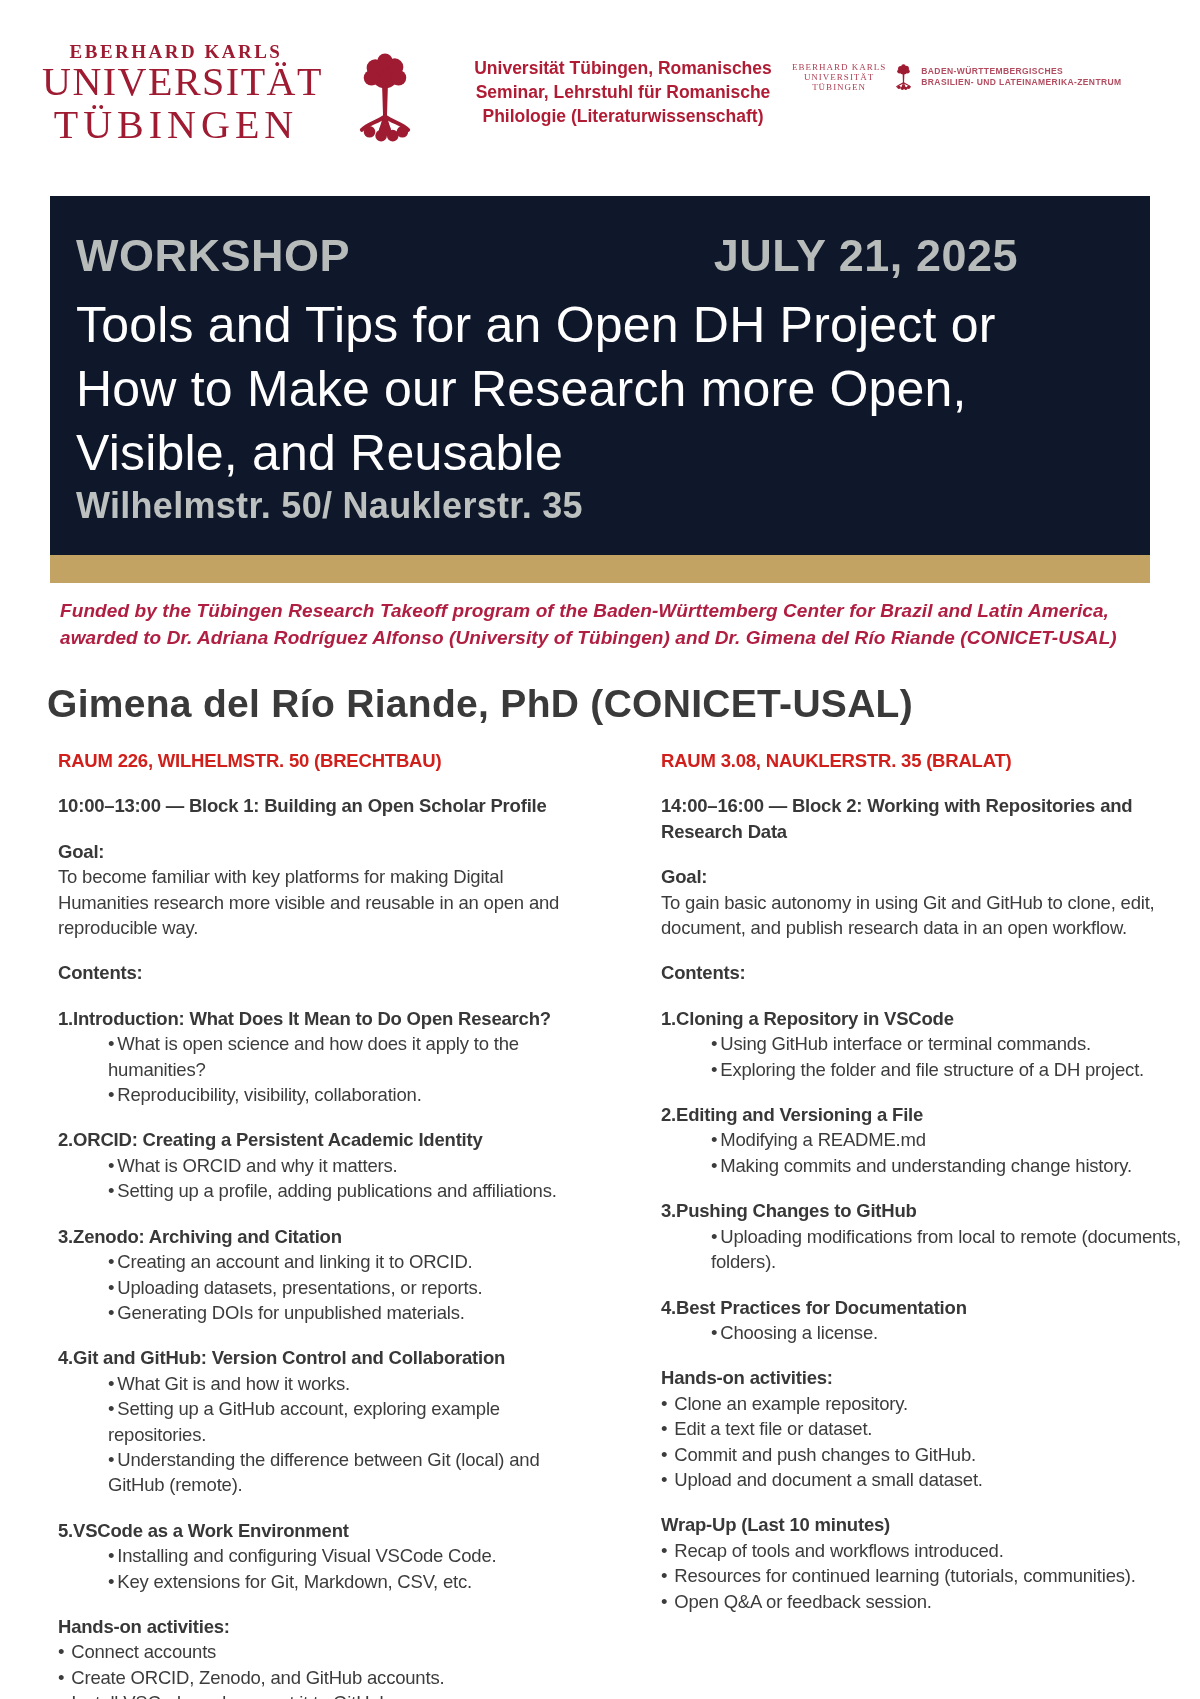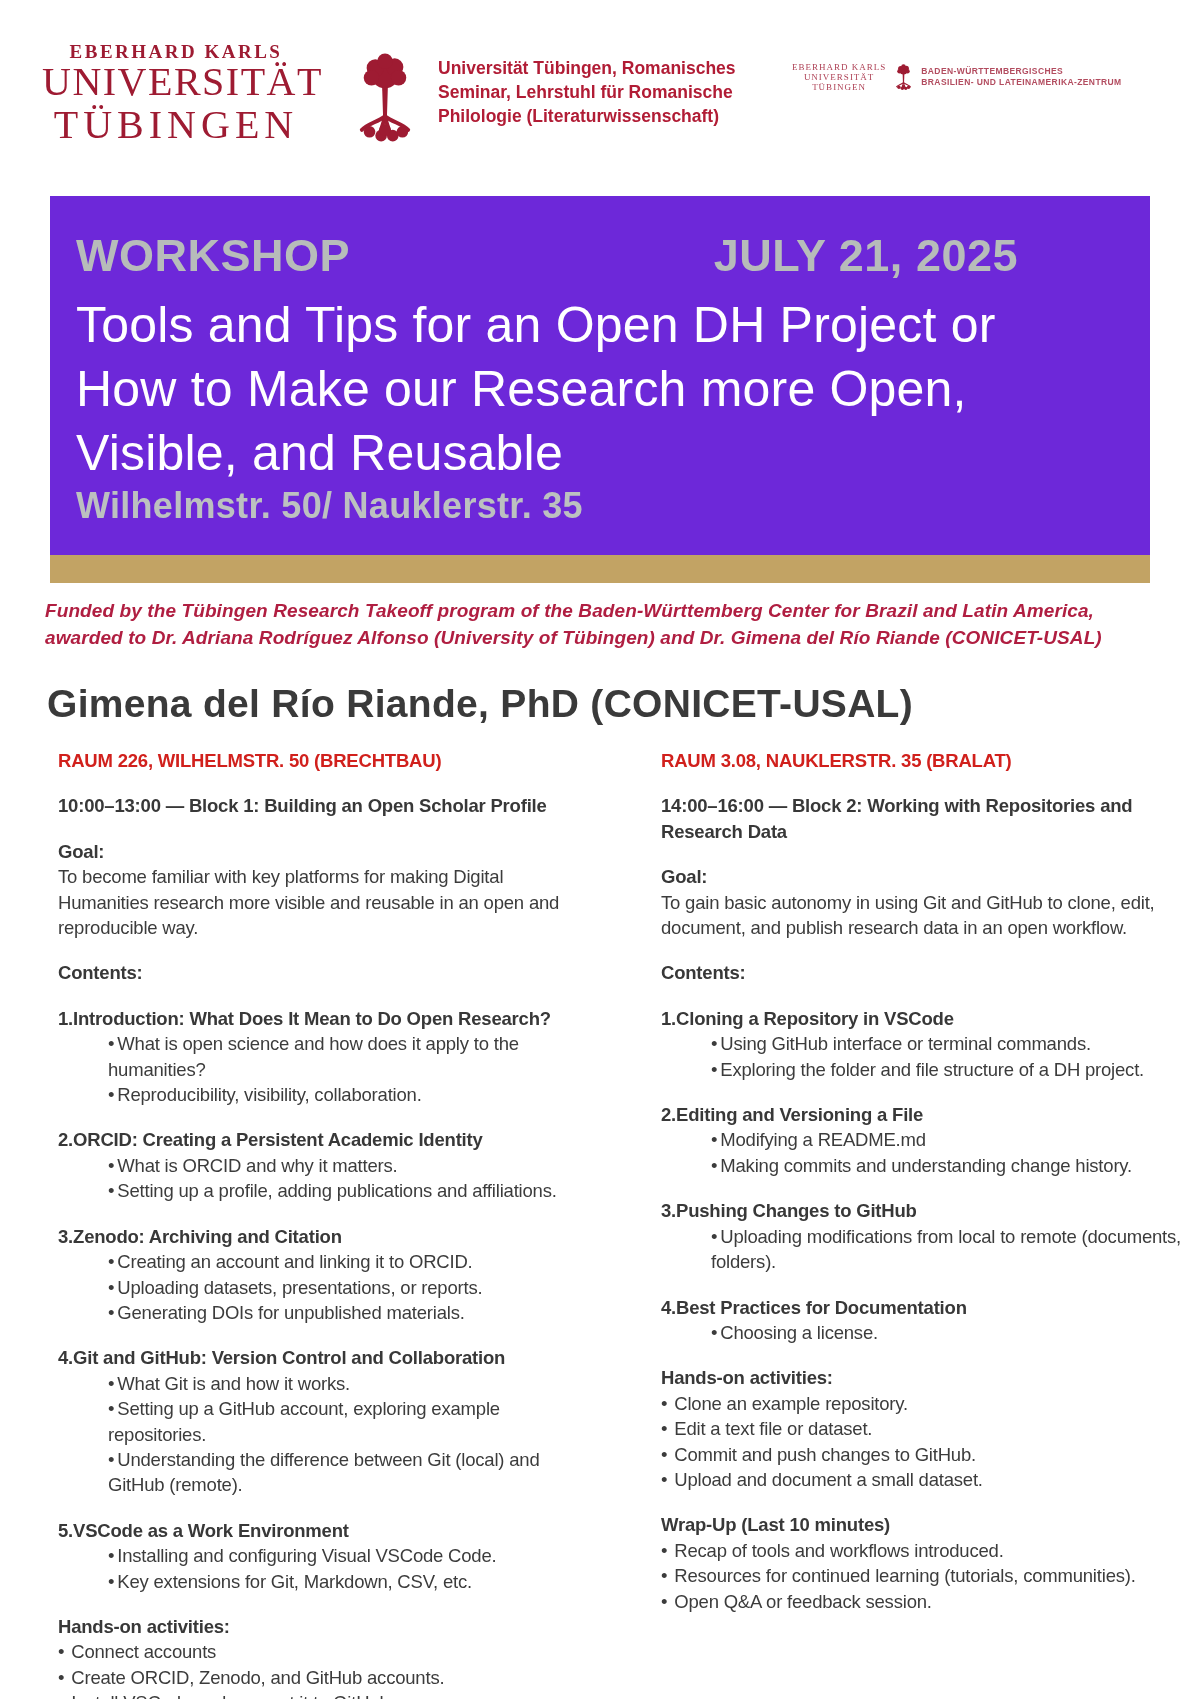--- a/index.html
+++ b/index.html
@@ -13,38 +13,39 @@
     color:#9E1B32;font-family:"Liberation Serif", serif;line-height:1.0;
   }
   .uni-logo .l1{font-size:19px;letter-spacing:2.5px;font-weight:600;}
   .uni-logo .l2{font-size:40px;letter-spacing:1.5px;margin-top:1px;}
   .uni-logo .l3{font-size:40px;letter-spacing:5px;margin-top:3px;}
   .tree-main{position:absolute;left:356px;top:48px;width:58px;height:98px;}
   .dept{
     position:absolute;left:438px;top:56px;width:370px;
     color:#B11C35;font-weight:bold;font-size:17.5px;line-height:24px;
     white-space:pre-line;
+    text-align:center;
   }
   .partner{
     position:absolute;left:792px;top:62px;width:380px;
     display:flex;align-items:center;gap:9px;color:#A02038;
   }
   .partner .mini-wordmark{
     font-family:"Liberation Serif", serif;font-size:9px;line-height:10px;
     letter-spacing:1px;text-align:center;white-space:pre-line;opacity:.85;
   }
   .tree-small{width:17px;height:30px;flex:none;}
   .partner .org{
     font-size:8.5px;line-height:11px;font-weight:bold;letter-spacing:.4px;
     white-space:pre-line;opacity:.8;
   }
   
   .banner{
     position:absolute;left:50px;top:196px;width:1100px;height:359px;
-    background:#6d28d9;box-sizing:border-box;padding:34px 26px 0 26px;
+    background:#0f172a;box-sizing:border-box;padding:34px 26px 0 26px;
   }
   .banner-row{
     display:flex;justify-content:space-between;width:942px;
     color:#B7BCBA;font-weight:bold;font-size:45px;letter-spacing:.5px;
   }
   .banner-title{
     color:#ffffff;font-weight:normal;font-size:50px;line-height:64px;
     margin-top:11px;white-space:pre-line;letter-spacing:.2px;
   }
   .banner-loc{
@@ -133,21 +134,21 @@
     <span>WORKSHOP</span>
     <span>JULY 21, 2025</span>
   </div>
   <div class="banner-title" style="white-space: pre-line;">Tools and Tips for an Open DH Project or
 How to Make our Research more Open,
 Visible, and Reusable</div>
   <div class="banner-loc">Wilhelmstr. 50/ Nauklerstr. 35</div>
 </div>
 <div class="gold-bar"></div>
 
-<div class="funding" style="white-space: pre-line;">Funded by the Tübingen Research Takeoff program of the Baden-Württemberg Center for Brazil and Latin America,
+<div class="funding" style="white-space: pre-line; margin-left: 15px;">Funded by the Tübingen Research Takeoff program of the Baden-Württemberg Center for Brazil and Latin America,
 awarded to Dr. Adriana Rodríguez Alfonso (University of Tübingen) and Dr. Gimena del Río Riande (CONICET-USAL)</div>
 
 <div class="speaker">Gimena del Río Riande, PhD (CONICET-USAL)</div>
 
 <div class="columns">
   <div class="col-left">
       <div class="pl header">RAUM 226, WILHELMSTR. 50 (BRECHTBAU)</div>
       <div class="pl bold">10:00–13:00 — Block 1: Building an Open Scholar Profile</div>
       <div class="pl bold">Goal:</div>
       <div class="pl body">To become familiar with key platforms for making Digital Humanities research more visible and reusable in an open and reproducible way.</div>

